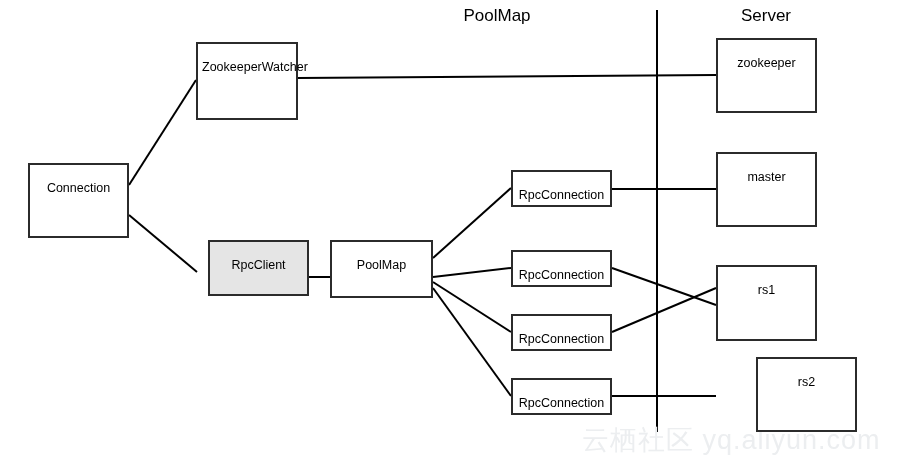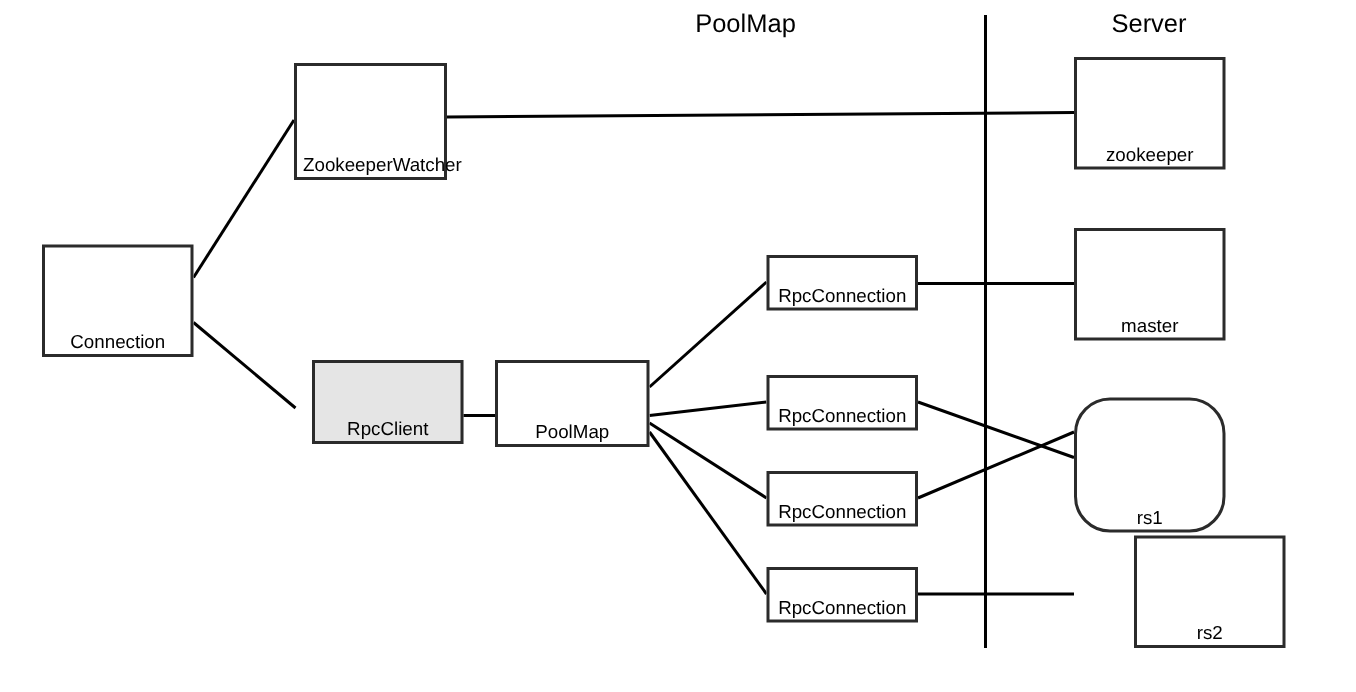--- a/index.html
+++ b/index.html
@@ -24,28 +24,28 @@
     top: 0;
     width: 904px;
     height: 461px;
   }
   .node {
     position: absolute;
     box-sizing: border-box;
     background: #ffffff;
     border: 2px solid #737373;
     display: flex;
-    align-items: flex-end;
+    align-items: flex-start;
     justify-content: center;
     text-align: center;
     color: #000000;
     font-size: 12.5px;
     line-height: 15px;
     z-index: 3;
-    padding: 0 4px;
+    padding: 16px 4px;
   }
   .node-label {
     display: block;
     width: 100%;
   }
   .header-label {
     position: absolute;
     color: #000000;
     font-size: 17px;
     line-height: 20px;
@@ -115,22 +115,23 @@
       </div>
       <div class="node" style="left: 511px; top: 378px; width: 101px; height: 37px; border-color: rgb(43, 43, 43); background: rgb(255, 255, 255);">
         <span class="node-label">RpcConnection</span>
       </div>
       <div class="node" style="left: 716px; top: 38px; width: 101px; height: 75px; border-color: rgb(43, 43, 43); background: rgb(255, 255, 255);">
         <span class="node-label">zookeeper</span>
       </div>
       <div class="node" style="left: 716px; top: 152px; width: 101px; height: 75px; border-color: rgb(43, 43, 43); background: rgb(255, 255, 255);">
         <span class="node-label">master</span>
       </div>
-      <div class="node" style="left: 716px; top: 265px; width: 101px; height: 90px; border-color: rgb(43, 43, 43); background: rgb(255, 255, 255); border-radius: 24px;">
+      <div class="node" style="left: 716px; top: 265px; width: 101px; height: 76px; border-color: rgb(43, 43, 43); background: rgb(255, 255, 255);">
         <span class="node-label">rs1</span>
       </div>
       <div class="node" style="left: 716px; top: 357px; width: 101px; height: 75px; border-color: rgb(43, 43, 43); background: rgb(255, 255, 255); margin-left: 40px;">
         <span class="node-label">rs2</span>
       </div>
     </div>
 
+  <div class="watermark">云栖社区 yq.aliyun.com</div>
 
 </div>
 
 </body></html>

